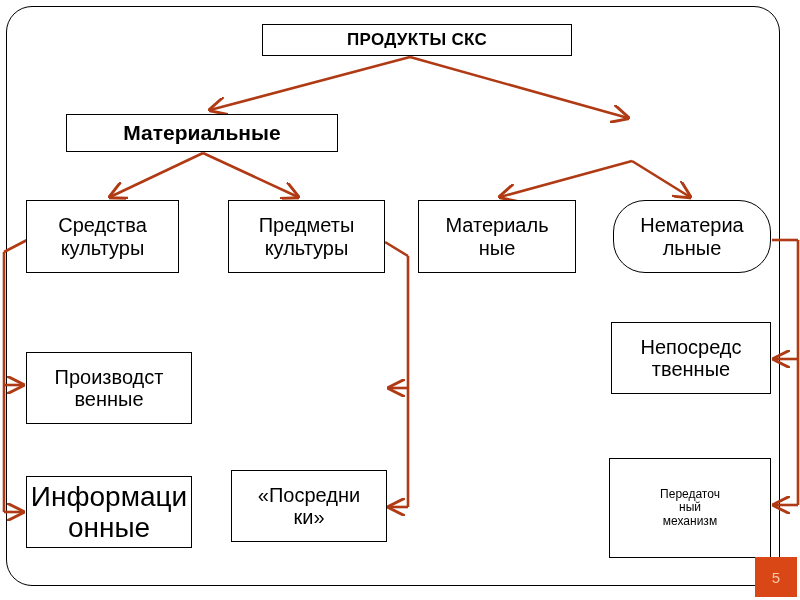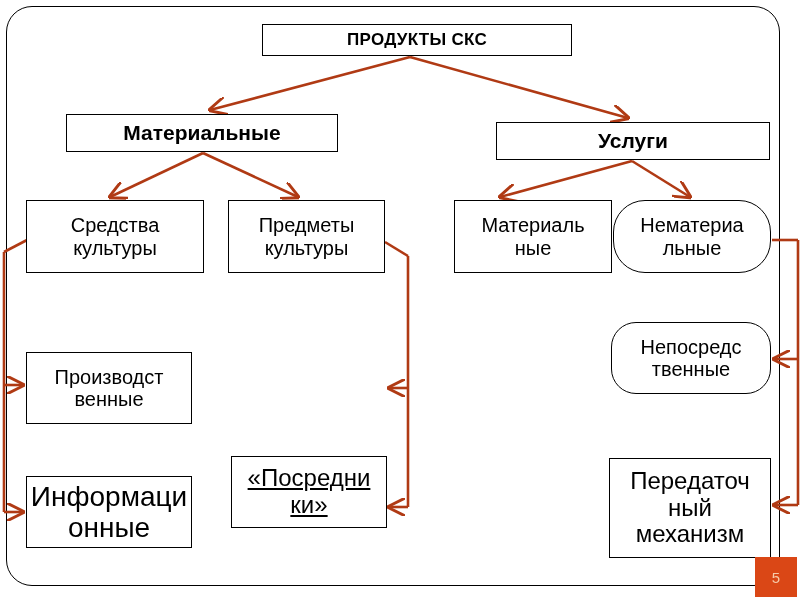--- a/index.html
+++ b/index.html
@@ -42,32 +42,32 @@
     white-space: pre-line;
     z-index: 6;
   }
   .node.bold { font-weight: bold; }
 
   
   #node-root        { left: 262px; top: 24px;  width: 310px; height: 32px;  font-size: 17px; letter-spacing: .3px; }
   #node-material    { left: 66px;  top: 114px; width: 272px; height: 38px;  font-size: 21px; }
   #node-services    { left: 496px; top: 122px; width: 274px; height: 38px;  font-size: 21px; }
 
-  #node-means       { left: 26px;  top: 200px; width: 178px; height: 73px;  font-size: 20px; }
+  #node-means       { left: 26px;  top: 200px; width: 153px; height: 73px;  font-size: 20px; }
   #node-objects     { left: 228px; top: 200px; width: 157px; height: 73px;  font-size: 20px; }
-  #node-mat-serv    { left: 418px; top: 200px; width: 158px; height: 73px;  font-size: 20px; margin-left: 36px; }
+  #node-mat-serv    { left: 418px; top: 200px; width: 158px; height: 73px;  font-size: 20px; }
   #node-nonmat-serv { left: 613px; top: 200px; width: 158px; height: 73px;  font-size: 20px; border-radius: 32px; }
 
   #node-production  { left: 26px;  top: 352px; width: 166px; height: 72px;  font-size: 20px; }
   #node-independent { left: 231px; top: 352px; width: 156px; height: 72px;  font-size: 20px; }
-  #node-direct      { left: 611px; top: 322px; width: 160px; height: 72px;  font-size: 20px; border-radius: 25px; }
+  #node-direct      { left: 611px; top: 322px; width: 160px; height: 72px;  font-size: 20px; }
 
   #node-information { left: 26px;  top: 476px; width: 166px; height: 72px;  font-size: 28px; }
-  #node-mediators   { left: 231px; top: 456px; width: 156px; height: 72px;  font-size: 24px; text-decoration: underline; }
-  #node-transmit    { left: 609px; top: 458px; width: 162px; height: 100px; font-size: 24px; }
+  #node-mediators   { left: 231px; top: 470px; width: 156px; height: 72px;  font-size: 20px; }
+  #node-transmit    { left: 609px; top: 458px; width: 162px; height: 100px; font-size: 12px; }
 
   
   #wires {
     position: absolute;
     left: 0;
     top: 0;
     width: 800px;
     height: 600px;
     z-index: 3;
     pointer-events: none;
@@ -127,21 +127,20 @@
       <path d="M 798 240 L 798 505" marker-end="none"></path>
       <path d="M 798 359 L 774 359"></path>
       <path d="M 798 505 L 774 505"></path>
     </g>
   </svg>
 
   <div class="node bold" id="node-root">ПРОДУКТЫ СКС</div>
 
   <div class="node bold" id="node-material">Материальные</div>
 
-  <div class="node bold" id="node-services">Услуги</div>
 
   <div class="node" id="node-means">Средства
 культуры</div>
 
   <div class="node" id="node-objects">Предметы
 культуры</div>
 
   <div class="node" id="node-mat-serv">Материаль
 ные</div>
 

